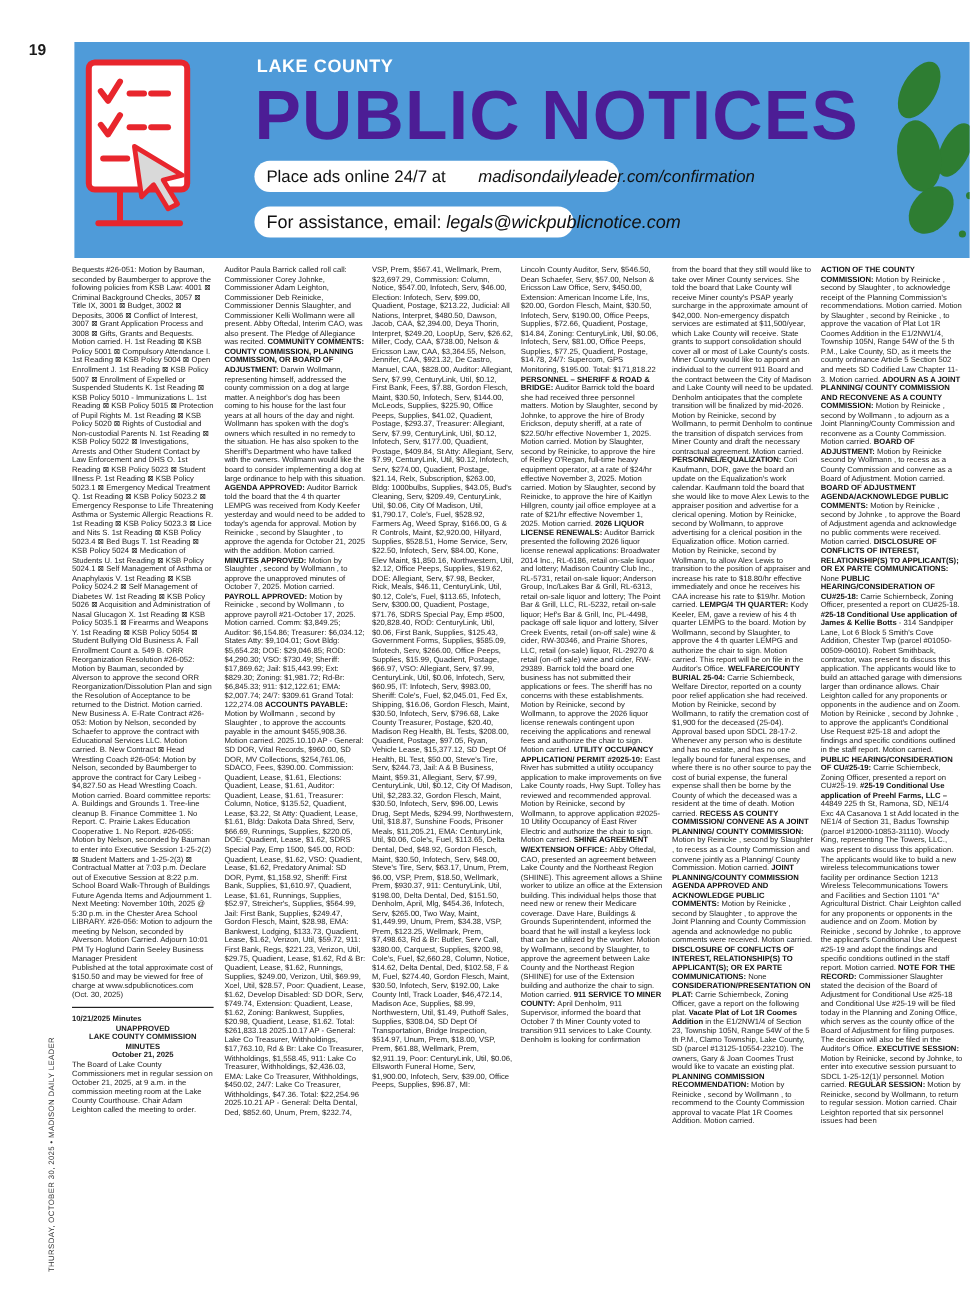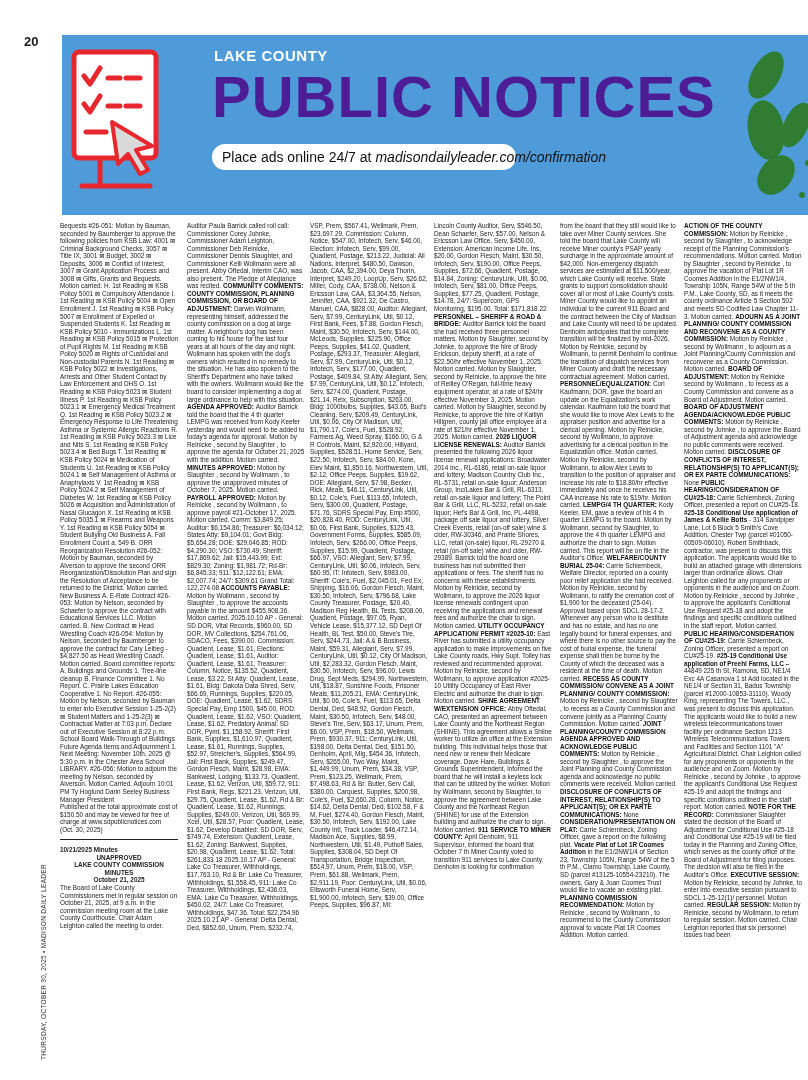--- a/index.html
+++ b/index.html
@@ -6,21 +6,21 @@
   body { width: 808px; height: 1080px; position: relative; overflow: hidden;
          font-family: "Liberation Sans", sans-serif; color: #1a1a1a; }
   .page-number { position: absolute; left: 24px; top: 34px; font-size: 13px; font-weight: bold;
                  font-family: "Liberation Sans", sans-serif; }
   .monitor { position: absolute; left: 8px; top: 13px; width: 90px; height: 150px; }
   .lake { position: absolute; left: 152px; top: 12px; color: #fff; font-weight: bold; font-size: 15px; letter-spacing: 0.5px; }
   .title { position: absolute; left: 150px; top: 30px; color: #4c1d95; font-weight: bold; font-size: 58px; letter-spacing: 1px; line-height: 64px; white-space: nowrap; }
   .pill { position: absolute; background: #fff; border-radius: 14px; color: #111; font-size: 14px; white-space: nowrap;
           display: flex; align-items: center; padding: 0 10px; height: 26px; }
   .pill .em { font-style: italic; margin-left: 4px; }
-  .pill1 { left: 150px; top: 109px; width: 284px; }
+  .pill1 { left: 150px; top: 99px; width: 284px; gap: 23px; }
   .pill2 { left: 150px; top: 137px; width: 246px; font-size: 15px; }
   .leaves { position: absolute; right: 6px; top: 10px; width: 90px; height: 160px; }
 
   .columns { position: absolute; top: 222px; left: 60px; width: 748px; height: 840px; }
   .col { position: absolute; top: 0; width: 118px; font-family: "Liberation Sans", sans-serif;
          font-size: 6.4px; line-height: 7.55px; color: #222; text-align: left; word-wrap: break-word; }
   .col b { font-weight: bold; color: #111; }
   .c1 { left: 0px; }
   .c2 { left: 127px; }
   .c3 { left: 250px; }
@@ -29,21 +29,21 @@
   .c6 { left: 624px; }
   .rule { height: 1px; background: #222; margin: 6px 0 6px 0; }
   .centerb { text-align: center; font-weight: bold; }
   .sideline { position: absolute; left: 40px; top: 880px; width: 14px; height: 180px; }
   .sideline span { position: absolute; left: 0; top: 180px; transform-origin: left top; transform: rotate(-90deg);
                    white-space: nowrap; font-size: 6.5px; letter-spacing: 0.3px; color: #333; }
 </style>
 </head>
 <body>
 
-<div class="page-number" data-name="page-number">20</div>
+<div class="page-number" data-name="page-number">19</div>
 
 <div data-name="banner-area" style="position:absolute;left:38px;top:35px;width:462px;height:180px;background:#4f9bd9;overflow:hidden;width:462px;">
   <svg data-name="checklist-monitor-icon" class="monitor" viewBox="0 0 90 150">
     <rect x="4" y="4" width="82" height="106" rx="5" fill="#fff" stroke="#e8262d" stroke-width="5"></rect>
     <polyline points="14,28 20,36 30,20" fill="none" stroke="#e8262d" stroke-width="5" stroke-linecap="round" stroke-linejoin="round"></polyline>
     <line x1="38" y1="30" x2="50" y2="30" stroke="#e8262d" stroke-width="5" stroke-linecap="round"></line>
     <line x1="56" y1="30" x2="70" y2="30" stroke="#e8262d" stroke-width="5" stroke-linecap="round"></line>
     <polyline points="14,56 20,64 30,48" fill="none" stroke="#e8262d" stroke-width="5" stroke-linecap="round" stroke-linejoin="round"></polyline>
     <line x1="38" y1="58" x2="50" y2="58" stroke="#e8262d" stroke-width="5" stroke-linecap="round"></line>
     <line x1="56" y1="58" x2="70" y2="58" stroke="#e8262d" stroke-width="5" stroke-linecap="round"></line>
@@ -58,20 +58,24 @@
     <ellipse cx="40" cy="30" rx="14" ry="26" transform="rotate(30 40 30)" fill="#2e7d32"></ellipse>
     <ellipse cx="70" cy="80" rx="12" ry="24" transform="rotate(25 70 80)" fill="#2e7d32"></ellipse>
     <ellipse cx="40" cy="85" rx="18" ry="30" transform="rotate(-10 40 85)" fill="#2e7d32"></ellipse>
     <ellipse cx="50" cy="130" rx="16" ry="22" transform="rotate(40 50 130)" fill="#2e7d32"></ellipse>
     <circle cx="82" cy="118" r="3" fill="#2e7d32"></circle>
     <circle cx="76" cy="150" r="3" fill="#2e7d32"></circle>
   </svg>
   <div class="pill pill1" data-name="place-ads-pill">
     <span data-name="place-ads-text">Place ads online 24/7 at</span>
     <span class="em" data-name="place-ads-link">madisondailyleader.com/confirmation</span>
+  </div>
+  <div class="pill pill2" data-name="assistance-pill">
+    <span data-name="assistance-text">For assistance, email:</span>
+    <span class="em" data-name="assistance-email-link">legals@wickpublicnotice.com</span>
   </div>
 </div>
 
 <div class="sideline" data-name="side-folio">
   <span data-name="side-folio-text">THURSDAY, OCTOBER 30, 2025 • MADISON DAILY LEADER</span>
 </div>
 
 <div class="columns" data-name="notice-columns">
   <div class="col c1" data-name="column-1">
     <span data-name="school-board-minutes-text">Bequests #26-051: Motion by Bauman, seconded by Baumberger to approve the following policies from KSB Law: 4001 ⊠ Criminal Background Checks, 3057 ⊠ Title IX, 3001 ⊠ Budget, 3002 ⊠ Deposits, 3006 ⊠ Conflict of Interest, 3007 ⊠ Grant Application Process and 3008 ⊠ Gifts, Grants and Bequests. Motion carried. H. 1st Reading ⊠ KSB Policy 5001 ⊠ Compulsory Attendance I. 1st Reading ⊠ KSB Policy 5004 ⊠ Open Enrollment J. 1st Reading ⊠ KSB Policy 5007 ⊠ Enrollment of Expelled or Suspended Students K. 1st Reading ⊠ KSB Policy 5010 - Immunizations L. 1st Reading ⊠ KSB Policy 5015 ⊠ Protection of Pupil Rights M. 1st Reading ⊠ KSB Policy 5020 ⊠ Rights of Custodial and Non-custodial Parents N. 1st Reading ⊠ KSB Policy 5022 ⊠ Investigations, Arrests and Other Student Contact by Law Enforcement and DHS O. 1st Reading ⊠ KSB Policy 5023 ⊠ Student Illness P. 1st Reading ⊠ KSB Policy 5023.1 ⊠ Emergency Medical Treatment Q. 1st Reading ⊠ KSB Policy 5023.2 ⊠ Emergency Response to Life Threatening Asthma or Systemic Allergic Reactions R. 1st Reading ⊠ KSB Policy 5023.3 ⊠ Lice and Nits S. 1st Reading ⊠ KSB Policy 5023.4 ⊠ Bed Bugs T. 1st Reading ⊠ KSB Policy 5024 ⊠ Medication of Students U. 1st Reading ⊠ KSB Policy 5024.1 ⊠ Self Management of Asthma or Anaphylaxis V. 1st Reading ⊠ KSB Policy 5024.2 ⊠ Self Management of Diabetes W. 1st Reading ⊠ KSB Policy 5026 ⊠ Acquisition and Administration of Nasal Glucagon X. 1st Reading ⊠ KSB Policy 5035.1 ⊠ Firearms and Weapons Y. 1st Reading ⊠ KSB Policy 5054 ⊠ Student Bullying Old Business A. Fall Enrollment Count a. 549 B. ORR Reorganization Resolution #26-052: Motion by Bauman, seconded by Alverson to approve the second ORR Reorganization/Dissolution Plan and sign the Resolution of Acceptance to be returned to the District. Motion carried. New Business A. E-Rate Contract #26-053: Motion by Nelson, seconded by Schaefer to approve the contract with Educational Services LLC. Motion carried. B. New Contract ⊠ Head Wrestling Coach #26-054: Motion by Nelson, seconded by Baumberger to approve the contract for Cary Leibeg - $4,827.50 as Head Wrestling Coach. Motion carried. Board committee reports: A. Buildings and Grounds 1. Tree-line cleanup B. Finance Committee 1. No Report. C. Prairie Lakes Education Cooperative 1. No Report. #26-055: Motion by Nelson, seconded by Bauman to enter into Executive Session 1-25-2(2) ⊠ Student Matters and 1-25-2(3) ⊠ Contractual Matter at 7:03 p.m. Declare out of Executive Session at 8:22 p.m. School Board Walk-Through of Buildings Future Agenda Items and Adjournment 1. Next Meeting: November 10th, 2025 @ 5:30 p.m. in the Chester Area School LIBRARY. #26-056: Motion to adjourn the meeting by Nelson, seconded by Alverson. Motion Carried. Adjourn 10:01 PM Ty Hoglund Darin Seeley Business Manager President</span><br>

